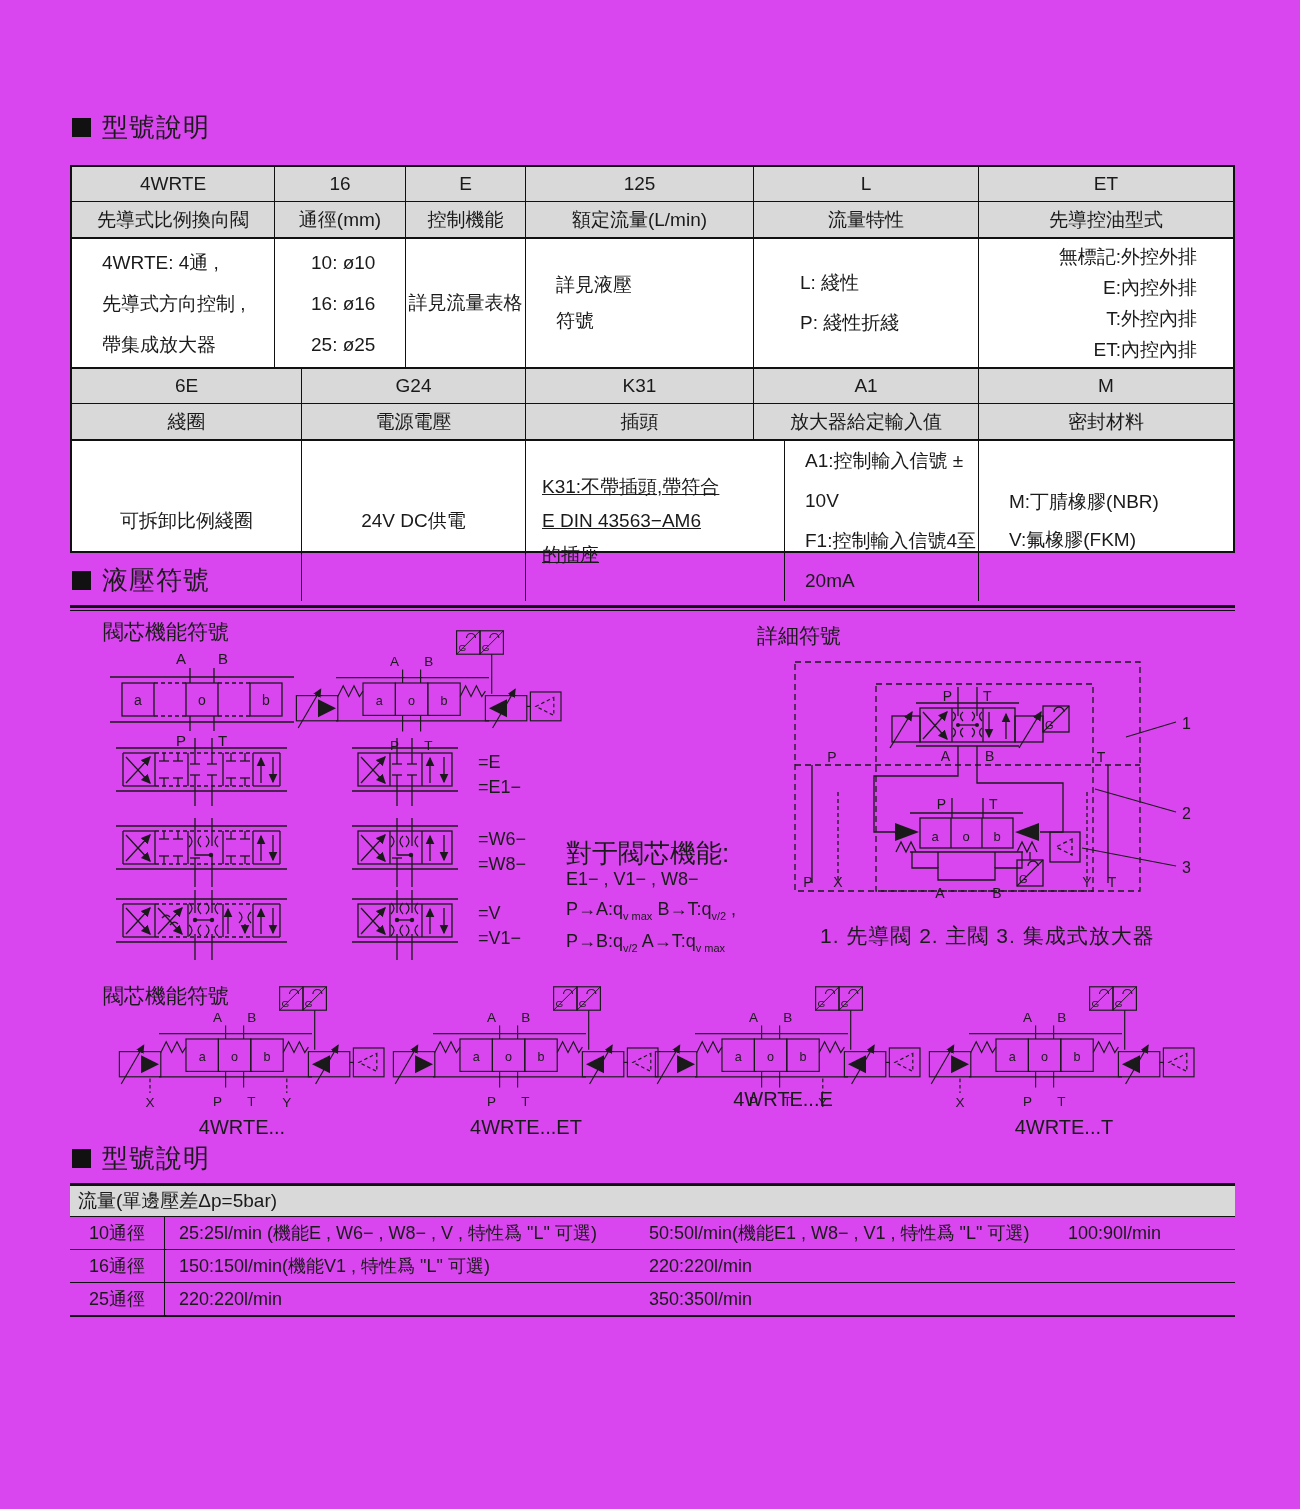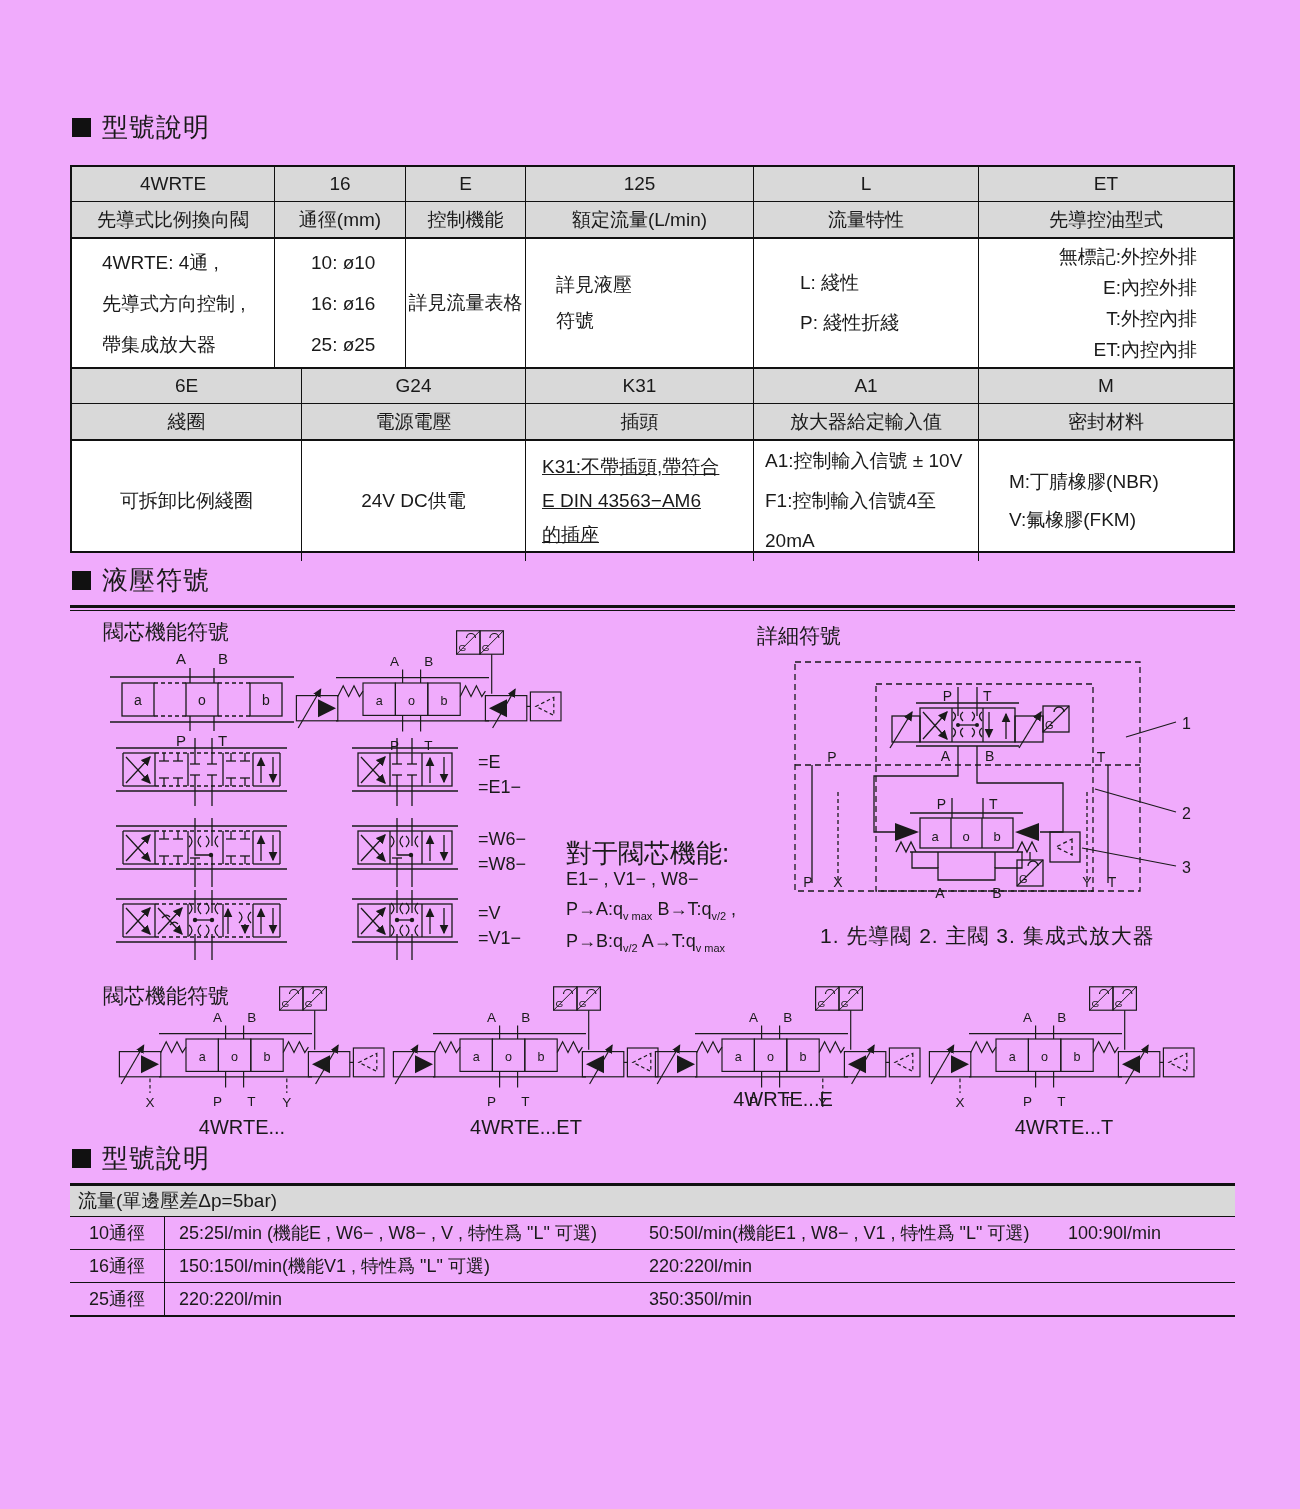--- a/index.html
+++ b/index.html
@@ -1,16 +1,16 @@
 <!DOCTYPE html>
 <html><head>
 <meta charset="utf-8">
 <style>
   html,body{margin:0;padding:0;background:#fff;}
-  .page{position:relative;width:1300px;height:1509px;background:#f0abfc;overflow:hidden;
+  .page{position:relative;width:1300px;height:1509px;background:#d946ef;overflow:hidden;
         font-family:"Liberation Sans","DejaVu Sans",sans-serif;color:#1a1a1a;}
   .hdr{position:absolute;display:flex;align-items:center;font-size:26px;letter-spacing:1px;}
   .hdr .sq{width:19px;height:19px;background:#111;display:inline-block;margin-right:11px;}
   .drule{position:absolute;left:70px;width:1165px;}
   .drule .b1{border-top:3px solid #111;}
   .drule .b2{border-top:1px solid #111;margin-top:2px;}
 
   
   .t1{position:absolute;left:70px;top:165px;width:1165px;border:2px solid #111;box-sizing:border-box;background:#fff;font-size:19px;}
   .row{display:grid;}
@@ -25,21 +25,21 @@
   .codes .c,.names .c{align-items:center;text-align:center;}
   .dA{height:128px;} .dB{height:110px;}
   .a0{padding-left:30px;line-height:41px;}
   .a1{padding-left:36px;line-height:41px;}
   .a2{padding-left:30px;line-height:36px;}
   .a3{align-items:center;text-align:center;}
   .a4{padding-left:46px;line-height:40px;}
   .a5{text-align:right;padding-right:36px;line-height:31px;}
   .b0,.b1c{align-items:center;text-align:center;}
   .b2c{padding-left:16px;line-height:34px;text-decoration:underline;}
-  .b3c{padding-left:11px;line-height:40px;}
+  .b3c{padding-left:20px;line-height:40px;margin-left:31px;}
   .b4c{padding-left:30px;line-height:38px;}
 
   
   .sub{position:absolute;font-size:21px;}
   .code{position:absolute;font-size:18px;}
   .notel{position:absolute;font-size:18px;}
   .notel sub{font-size:11px;}
   .cap{position:absolute;font-size:21px;letter-spacing:1px;}
   .vlab{position:absolute;font-size:20px;text-align:center;width:180px;}
 

